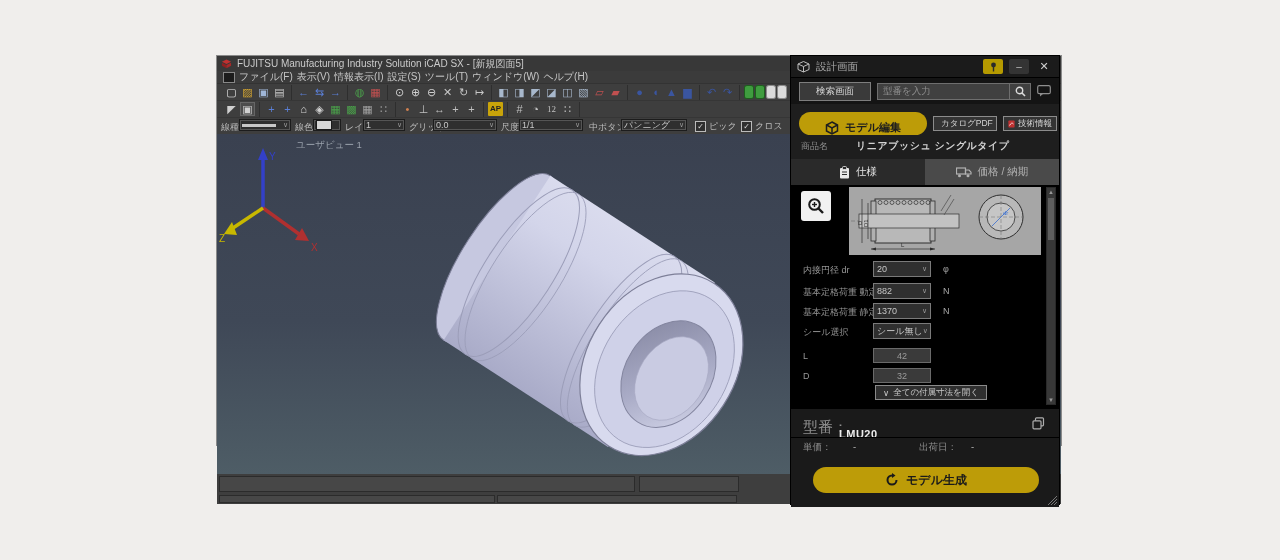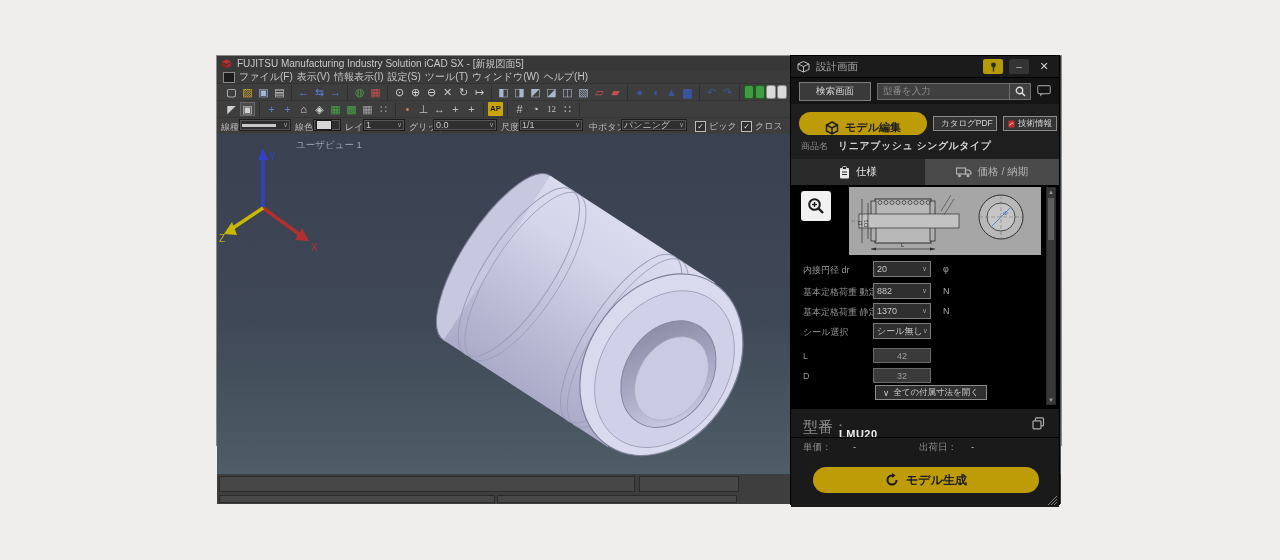--- a/index.html
+++ b/index.html
@@ -51,21 +51,21 @@
   .searchrow{position:absolute;left:0;top:22px;width:100%;height:26px;background:#141414;display:flex;align-items:center;gap:6px;padding:0 8px;box-sizing:border-box;}
   .srchbtn{width:70px;height:17px;background:#3A3A3A;border:1px solid #7E7E7E;color:#D8D8D8;font-size:9.5px;display:flex;align-items:center;justify-content:center;}
   .sinput{flex:1;height:17px;background:#404040;border:1px solid #6E6E6E;display:flex;align-items:center;box-sizing:border-box;}
   .sinput .ph{flex:1;font-size:9.5px;color:#8E8E8E;padding-left:5px;}
   .sinput .mag{width:20px;height:100%;border-left:1px solid #6E6E6E;display:flex;align-items:center;justify-content:center;}
   .actionrow{position:absolute;left:0;top:48px;width:100%;height:32px;}
   .editbtn{position:absolute;left:8px;top:8px;width:128px;height:23px;background:#BD9C08;border-radius:12px;display:flex;align-items:flex-end;justify-content:center;gap:6px;}
   .editbtn span{font-size:11px;font-weight:bold;color:#1E1E1E;}
   .pdfbtn{position:absolute;top:12px;height:15px;background:#343434;border:1px solid #8C8C8C;display:flex;align-items:center;gap:3px;padding:0 4px;box-sizing:border-box;}
   .pdfbtn span{font-size:8.5px;color:#D5D5D5;white-space:nowrap;}
-  .prodrow{position:absolute;left:0;top:80px;width:100%;height:20px;display:flex;align-items:center;gap:10px;padding-left:10px;box-sizing:border-box;}
+  .prodrow{position:absolute;left:0;top:80px;width:100%;height:20px;display:flex;align-items:center;gap:28px;padding-left:10px;box-sizing:border-box;}
   .prodrow .pl{font-size:9px;color:#8F8F8F;}
   .prodrow .pv{font-size:10px;color:#D2D2D2;font-weight:bold;letter-spacing:.5px;}
   .tabs{position:absolute;left:0;top:103px;width:100%;height:26px;display:flex;}
   .tab{flex:1;display:flex;align-items:center;justify-content:center;gap:6px;font-size:10.5px;}
   .tab.active{background:#2A2A2A;color:#E3E3E3;}
   .tab.inactive{background:#4A4A4A;color:#B2B2B2;}
   .spec{position:absolute;left:0;top:129px;width:100%;height:223px;background:#000000;}
   .magbtn{position:absolute;left:10px;top:6px;width:30px;height:30px;background:#F1F1F1;border-radius:3px;display:flex;align-items:center;justify-content:center;}
   .dwg{position:absolute;left:58px;top:2px;width:192px;height:68px;background:#A6A6A6;}
   .specrow{position:absolute;left:0;width:100%;height:18px;}

